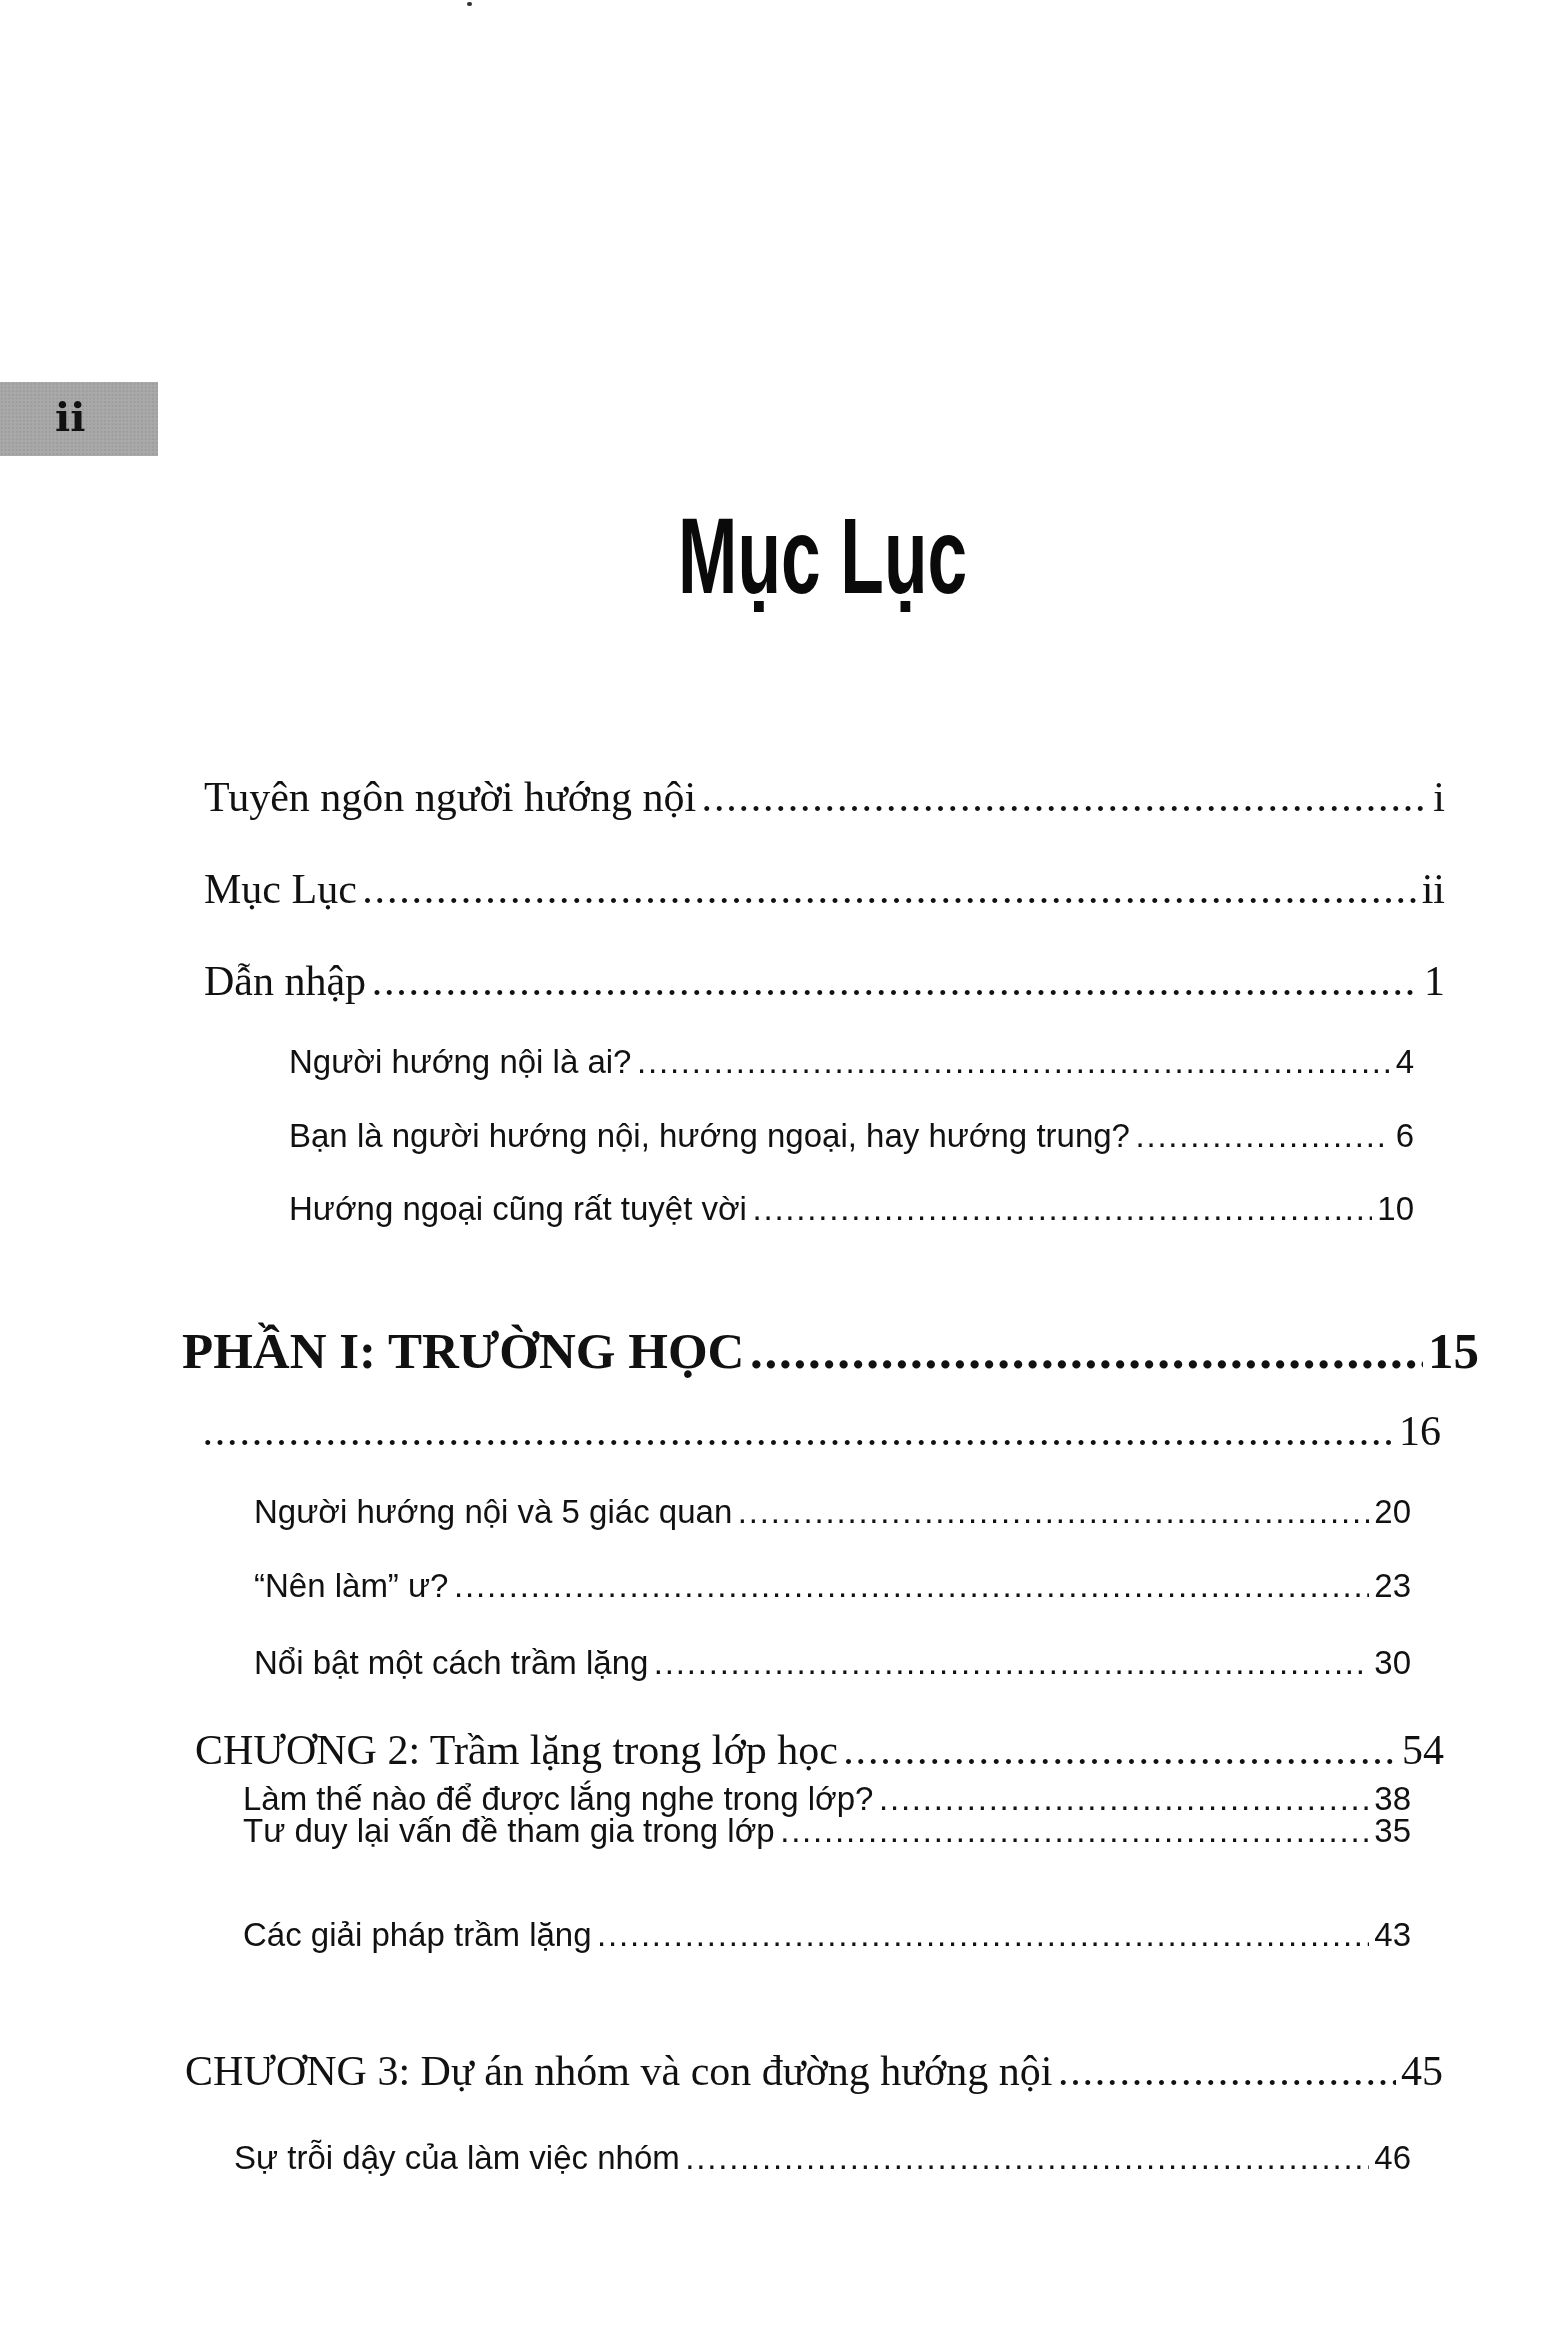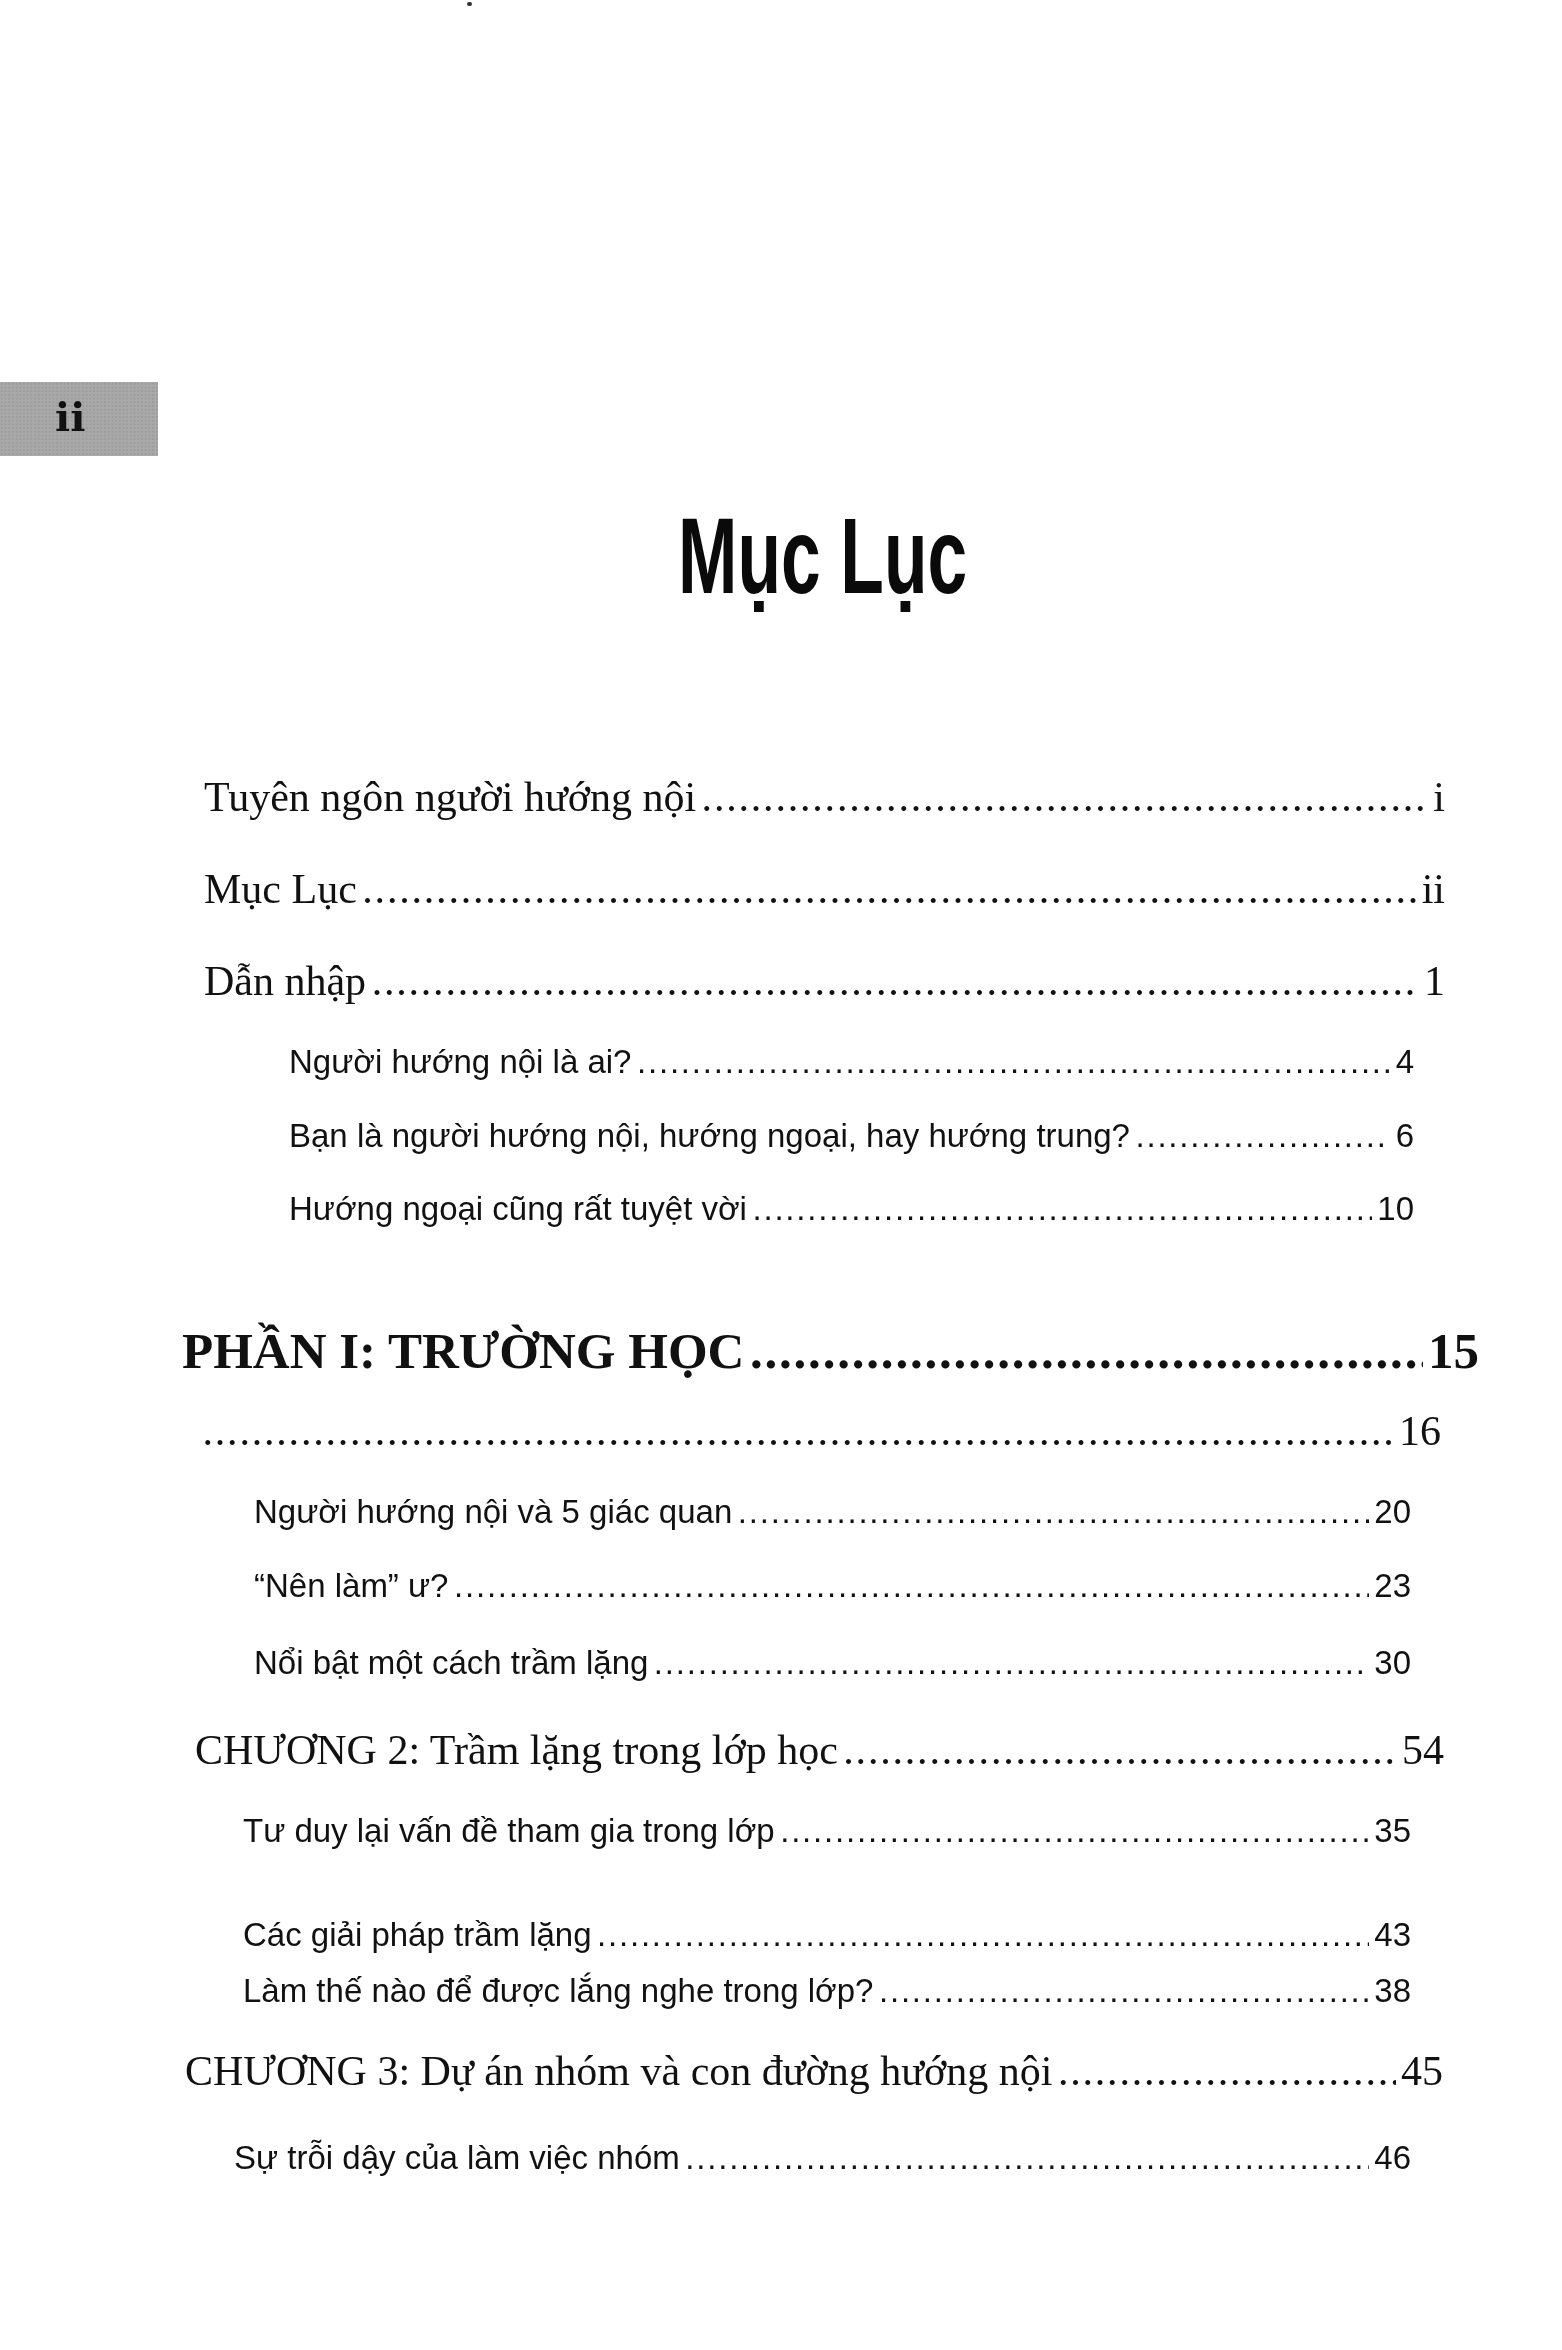--- a/index.html
+++ b/index.html
@@ -91,21 +91,21 @@
 <div class="row serif" style="left:195px;top:1726px;width:1249px;">
   <span class="lbl">CHƯƠNG 2: Trầm lặng trong lớp học</span>
   <span class="lead"></span>
   <span class="pg">54</span>
 </div>
 <div class="row sans" style="left:243px;top:1812px;width:1168px;">
   <span class="lbl">Tư duy lại vấn đề tham gia trong lớp</span>
   <span class="lead"></span>
   <span class="pg">35</span>
 </div>
-<div class="row sans" style="left:243px;top:1972px;width:1168px;">
+<div class="row sans" style="left:243px;top:1780px;width:1168px;">
   <span class="lbl">Làm thế nào để được lắng nghe trong lớp?</span>
   <span class="lead"></span>
   <span class="pg">38</span>
 </div>
 <div class="row sans" style="left:243px;top:1916px;width:1168px;">
   <span class="lbl">Các giải pháp trầm lặng</span>
   <span class="lead"></span>
   <span class="pg">43</span>
 </div>
 

